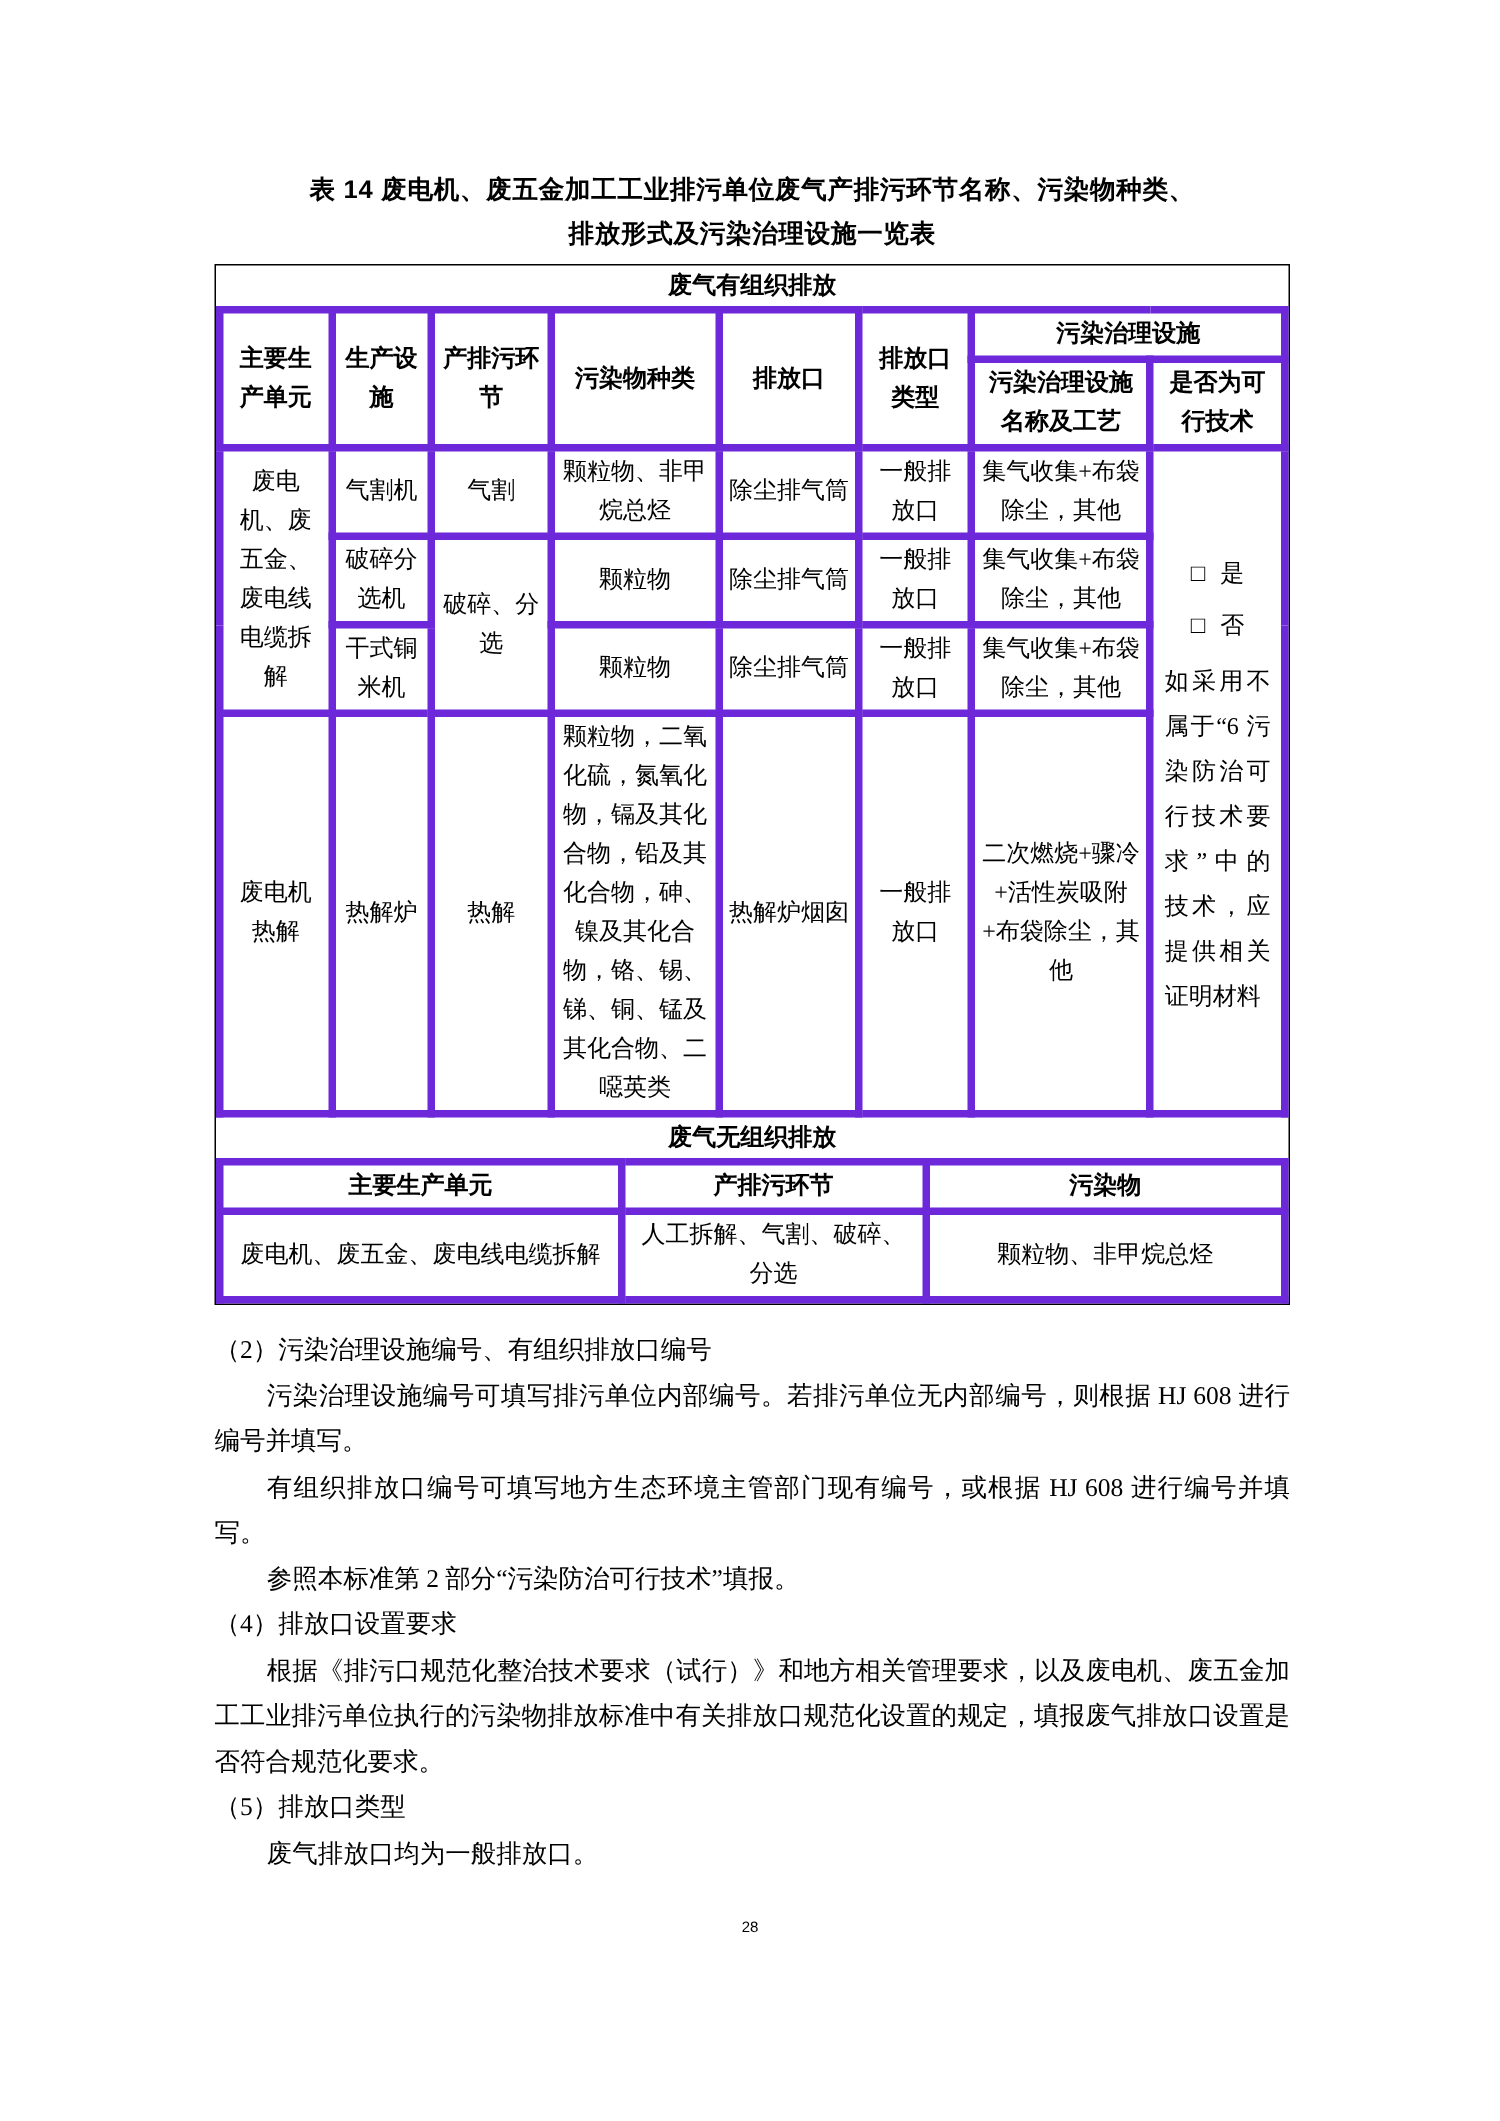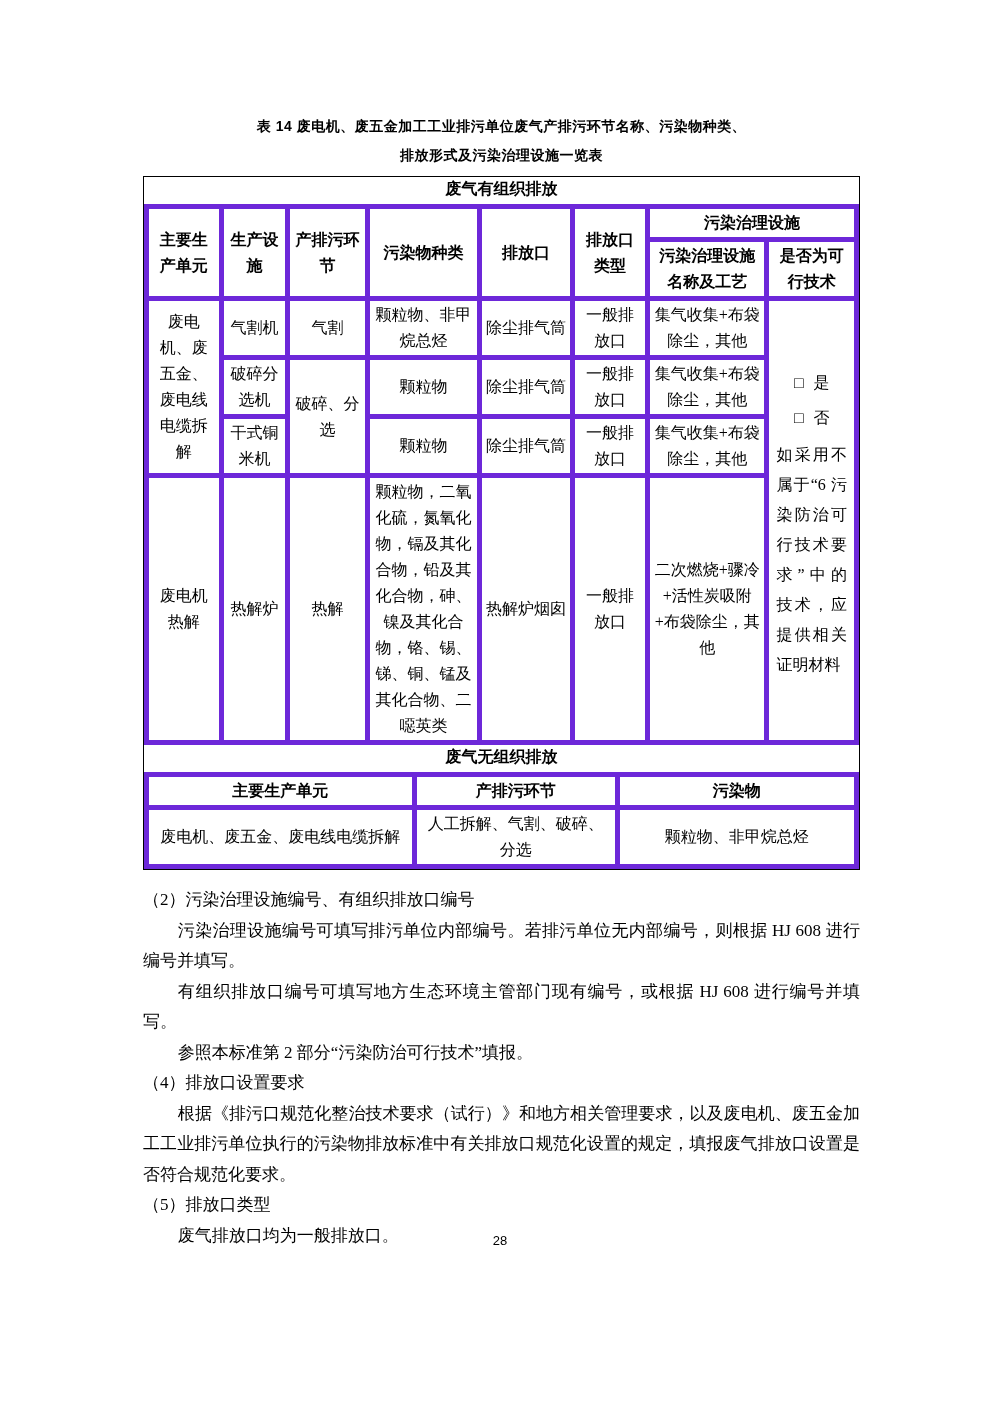--- a/index.html
+++ b/index.html
@@ -6,28 +6,28 @@
   .page {
     position:relative; width:1000px; height:1414px; background:#ffffff;
     color:#000; font-family:"Liberation Serif","DejaVu Serif",serif;
     overflow:hidden;
   }
   .content { position:absolute; left:143px; top:112px; width:717px; }
 
   
   .doc-title {
     text-align:center; font-family:"Liberation Sans","DejaVu Sans",sans-serif;
-    font-weight:bold; font-size:14px; line-height:29px; letter-spacing:0.5px;
+    font-weight:bold; font-size:17px; line-height:29px; letter-spacing:0.5px;
   }
 
   
   .doc-table { border:1.5px solid #000; margin-top:6px; }
   .section-head {
     text-align:center; font-weight:bold; font-size:16px;
-    font-family:Liberation Mono, monospace;
+    font-family:Liberation Sans, sans-serif;
     height:27px; line-height:27px;
   }
   table { border-collapse:collapse; width:100%; table-layout:fixed; }
   td, th {
     border:5px solid #6d28d9; text-align:center; vertical-align:middle;
     font-size:16px; line-height:26px; padding:1px 4px;
     word-break:break-all; overflow-wrap:anywhere;
   }
   th { font-weight:bold; }
 
@@ -48,22 +48,22 @@
     text-align:justify; text-justify:inter-character; text-align-last:left;
     line-height:30px; margin-top:2px;
   }
 
   
   .paras { margin-top:15px; font-size:17px; line-height:30.5px; }
   .paras p { margin:0; text-align:justify; text-justify:inter-ideograph; }
   .paras p.indent { text-indent:2.05em; }
 
   .page-number {
-    position:absolute; left:0; right:0; top:1233px; text-align:center;
-    font-size:13px; font-family:"Liberation Sans","DejaVu Sans",sans-serif;
+    position:absolute; left:0; right:0; top:1280px; text-align:center;
+    font-size:10px; font-family:"Liberation Sans","DejaVu Sans",sans-serif;
   }
 </style>
 </head>
 <body>
 
 <div class="page">
   <div class="content">
 
     <div class="doc-title">
       <div>表 14 废电机、废五金加工工业排污单位废气产排污环节名称、污染物种类、</div>

